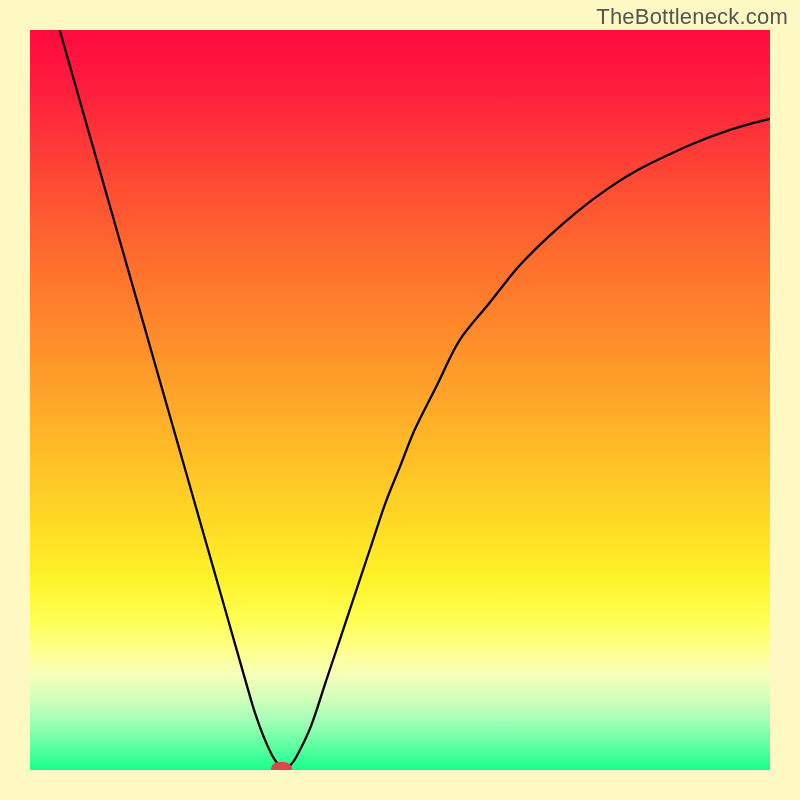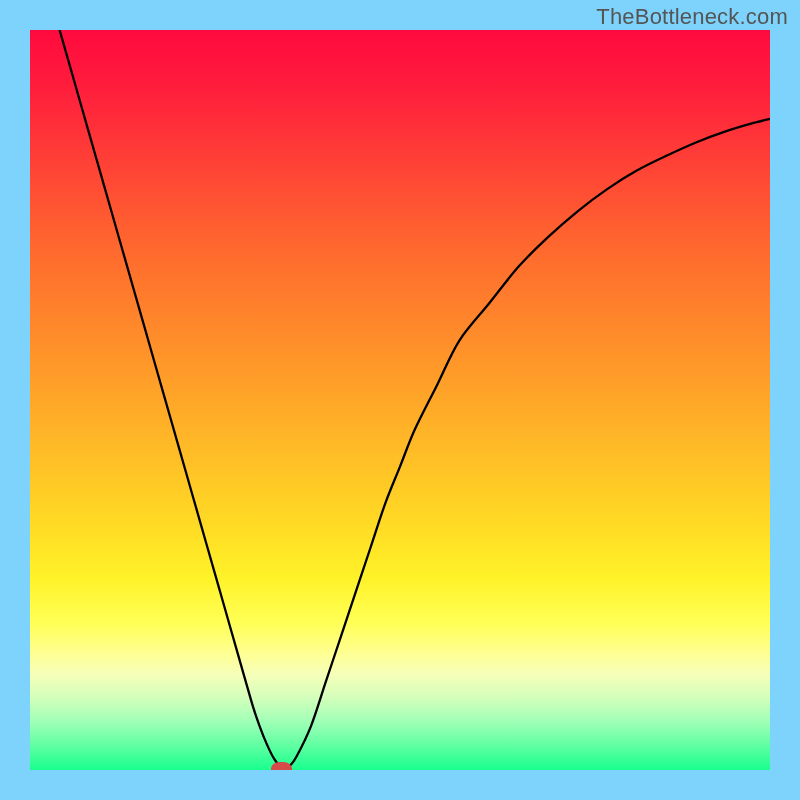--- a/index.html
+++ b/index.html
@@ -9,21 +9,21 @@
     height: 800px;
     overflow: hidden;
     background: #000;
     font-family: Arial, Helvetica, sans-serif;
   }
   .frame {
     position: absolute;
     top: 0; left: 0;
     width: 800px;
     height: 800px;
-    background: #7dd3fc;
+    background: #fef9c3;
   }
   .plot-area {
     position: absolute;
     top: 30px;
     left: 30px;
     width: 740px;
     height: 740px;
     overflow: hidden;
   }
   .watermark {

